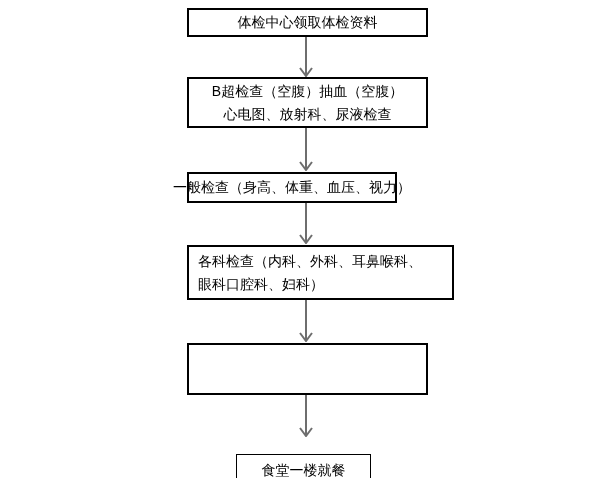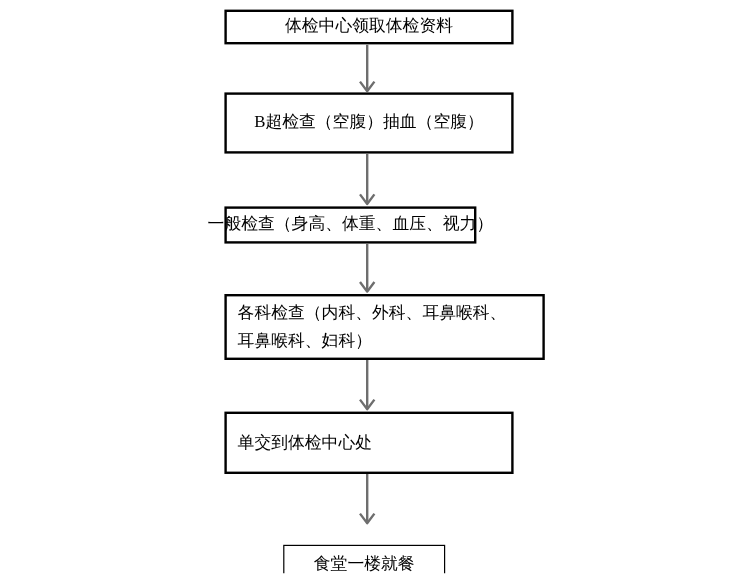--- a/index.html
+++ b/index.html
@@ -5,21 +5,21 @@
   html, body {
     margin: 0;
     padding: 0;
     background: #ffffff;
   }
   #canvas {
     position: relative;
     width: 615px;
     height: 478px;
     background: #ffffff;
-    font-family: Liberation Serif, serif;
+    font-family: Liberation Sans, sans-serif;
     color: #000000;
     overflow: hidden;
   }
   .flow-node {
     position: absolute;
     background: #ffffff;
     border: 2px solid #000000;
     box-sizing: border-box;
     display: flex;
     flex-direction: column;
@@ -64,20 +64,21 @@
 
   <div class="arrow arrow1">
     <svg width="18" height="40" viewBox="0 0 18 40">
       <line x1="9" y1="0" x2="9" y2="38" stroke="#6e6e6e" stroke-width="2"></line>
       <polyline points="3,31 9,39 15,31" fill="none" stroke="#6e6e6e" stroke-width="2"></polyline>
     </svg>
   </div>
 
   <div class="flow-node node2 align-center">
     <div class="line">B超检查（空腹）抽血（空腹）</div>
+    <div class="line">心电图、放射科、尿液检查</div>
   </div>
 
   <div class="arrow arrow2">
     <svg width="18" height="43" viewBox="0 0 18 43">
       <line x1="9" y1="0" x2="9" y2="41" stroke="#6e6e6e" stroke-width="2"></line>
       <polyline points="3,34 9,42 15,34" fill="none" stroke="#6e6e6e" stroke-width="2"></polyline>
     </svg>
   </div>
 
   <div class="flow-node node3 align-center">
@@ -86,32 +87,31 @@
 
   <div class="arrow arrow3">
     <svg width="18" height="41" viewBox="0 0 18 41">
       <line x1="9" y1="0" x2="9" y2="39" stroke="#6e6e6e" stroke-width="2"></line>
       <polyline points="3,32 9,40 15,32" fill="none" stroke="#6e6e6e" stroke-width="2"></polyline>
     </svg>
   </div>
 
   <div class="flow-node node4 align-left">
     <div class="line">各科检查（内科、外科、耳鼻喉科、</div>
-    <div class="line">耳鼻喉科、妇科）</div>
+    <div class="line">眼科口腔科、妇科）</div>
   </div>
 
   <div class="arrow arrow4">
     <svg width="18" height="42" viewBox="0 0 18 42">
       <line x1="9" y1="0" x2="9" y2="40" stroke="#6e6e6e" stroke-width="2"></line>
       <polyline points="3,33 9,41 15,33" fill="none" stroke="#6e6e6e" stroke-width="2"></polyline>
     </svg>
   </div>
 
   <div class="flow-node node5 align-left">
-    <div class="line">单交到体检中心处</div>
   </div>
 
   <div class="arrow arrow5">
     <svg width="18" height="42" viewBox="0 0 18 42">
       <line x1="9" y1="0" x2="9" y2="40" stroke="#6e6e6e" stroke-width="2"></line>
       <polyline points="3,33 9,41 15,33" fill="none" stroke="#6e6e6e" stroke-width="2"></polyline>
     </svg>
   </div>
 
   <div class="flow-node node6 align-center">

